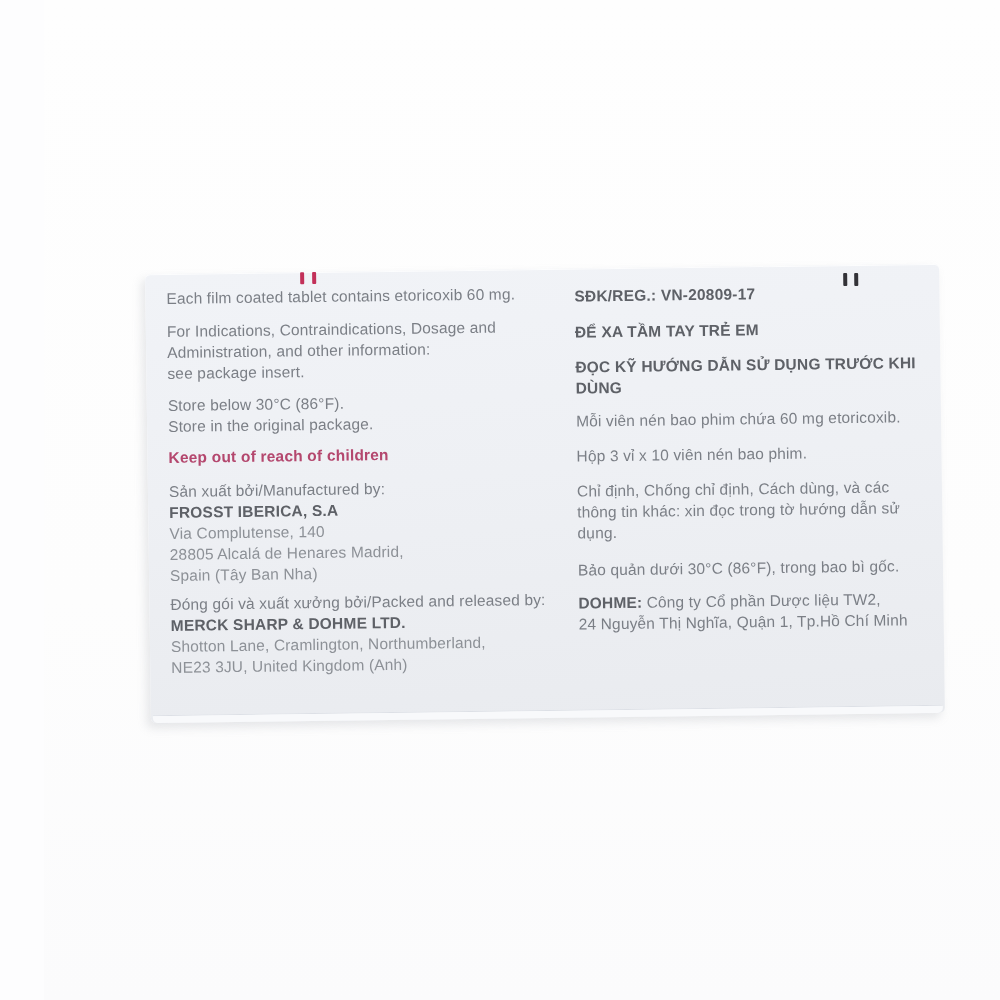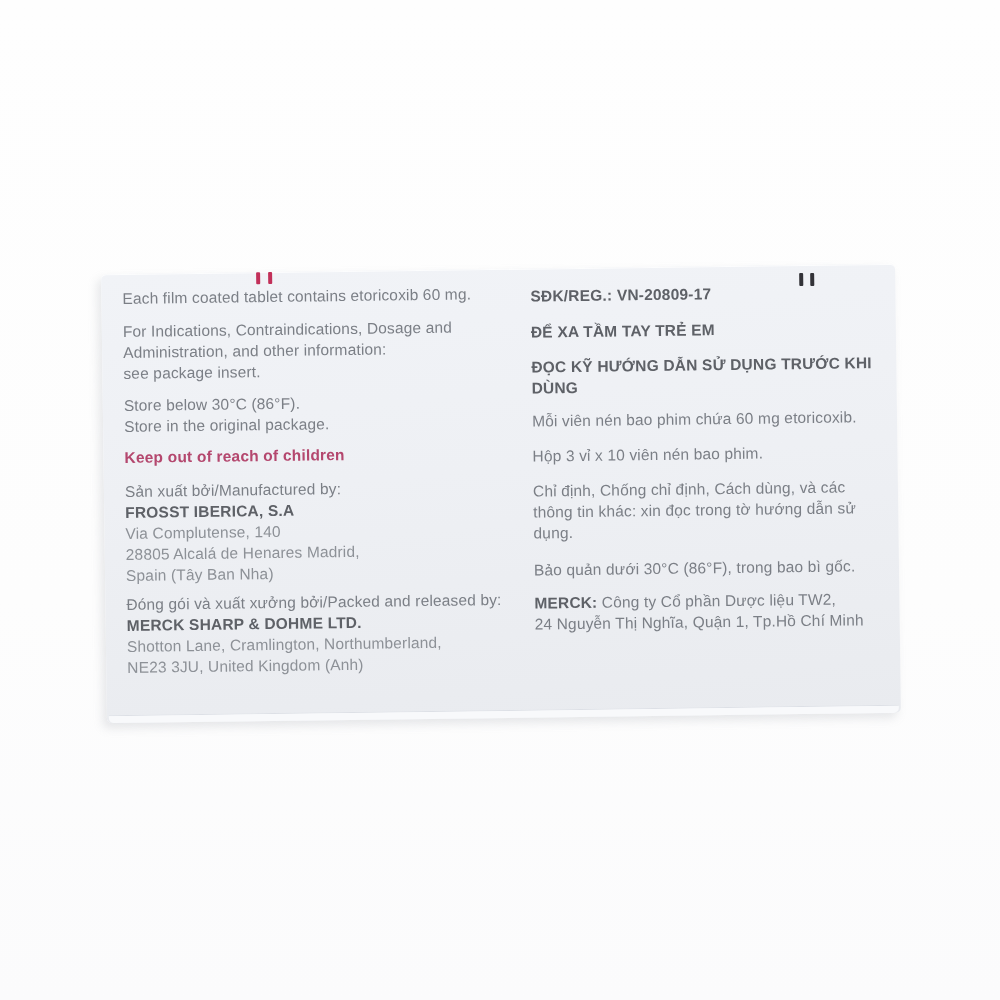--- a/index.html
+++ b/index.html
@@ -19,20 +19,21 @@
   html,body{width:1000px;height:1000px;}
   body{
     background:var(--page-bg);
     font-family:"Liberation Sans","DejaVu Sans",sans-serif;
     overflow:hidden;
     position:relative;
   }
   .stage{
     position:absolute;inset:0;
     background:linear-gradient(180deg,#fefefe 0%,#fdfdfd 60%,#fbfbfc 100%);
+    margin-left:44px;
   }
   .carton{
     position:absolute;
     left:104px;top:269px;
     width:794px;height:449px;
     background:linear-gradient(176deg,#f1f3f7 0%,var(--box-face) 45%,var(--box-face-dark) 100%);
     border-radius:5px;
     transform:rotate(-0.75deg);
     box-shadow:-4px 5px 10px rgba(150,155,165,0.22), 0 1px 0 rgba(255,255,255,0.8) inset;
   }
@@ -143,20 +144,20 @@
       </div>
       <div class="para mt-g">
         <div class="ln">Chỉ định, Chống chỉ định, Cách dùng, và các</div>
         <div class="ln">thông tin khác: xin đọc trong tờ hướng dẫn sử</div>
         <div class="ln">dụng.</div>
       </div>
       <div class="para mt-h">
         <div class="ln">Bảo quản dưới 30°C (86°F), trong bao bì gốc.</div>
       </div>
       <div class="para mt-a">
-        <div class="ln"><span class="b">MERCK:</span><span> Công ty Cổ phần Dược liệu TW2,</span></div>
+        <div class="ln"><span class="b">DOHME:</span><span> Công ty Cổ phần Dược liệu TW2,</span></div>
         <div class="ln">24 Nguyễn Thị Nghĩa, Quận 1, Tp.Hồ Chí Minh</div>
       </div>
     </div>
 
     <div class="carton-fold"></div>
   </div>
 </div>
 
 </body></html>

